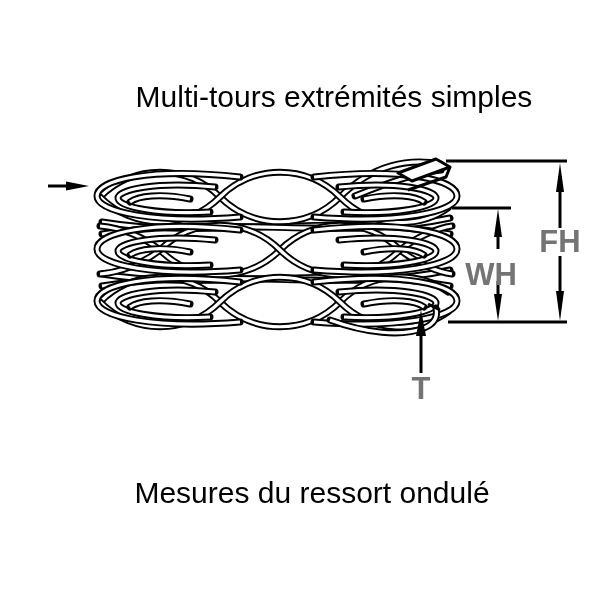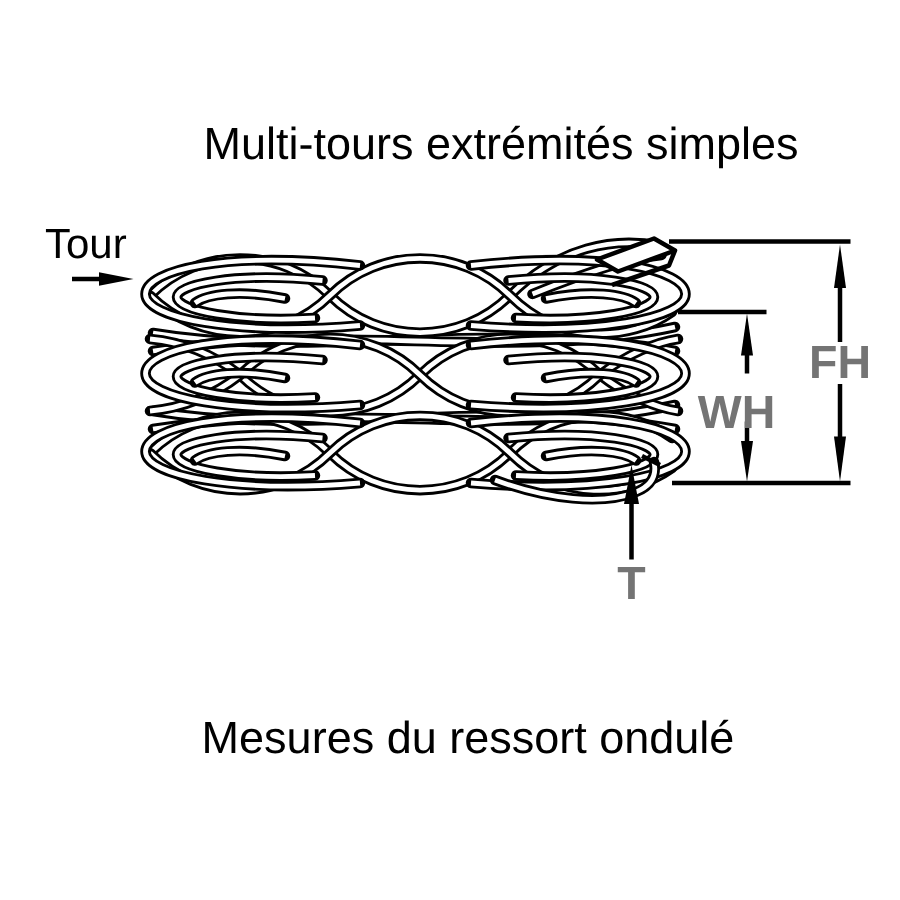--- a/index.html
+++ b/index.html
@@ -23,21 +23,20 @@
   .dim{stroke:#000;stroke-width:3;fill:none;}
   .ah{fill:#000;stroke:none;}
 </style>
 </head>
 <body>
 
 <div class="stage">
 
   <div class="txt title">Multi-tours extrémités simples</div>
 
-  <div class="txt tour">Tour</div>
 
   <svg width="600" height="600" viewBox="0 0 600 600">
 
     <g>
 
       <path class="bk" d="M 102,222 C 210,240 330,212 450,234"></path>
         <path class="wt" d="M 102,222 C 210,240 330,212 450,234"></path>
       <path class="bk" d="M 102,234 C 230,214 340,242 450,218"></path>
         <path class="wt" d="M 102,234 C 230,214 340,242 450,218"></path>
       <path class="bk" d="M 102,274 C 210,292 330,264 450,286"></path>

